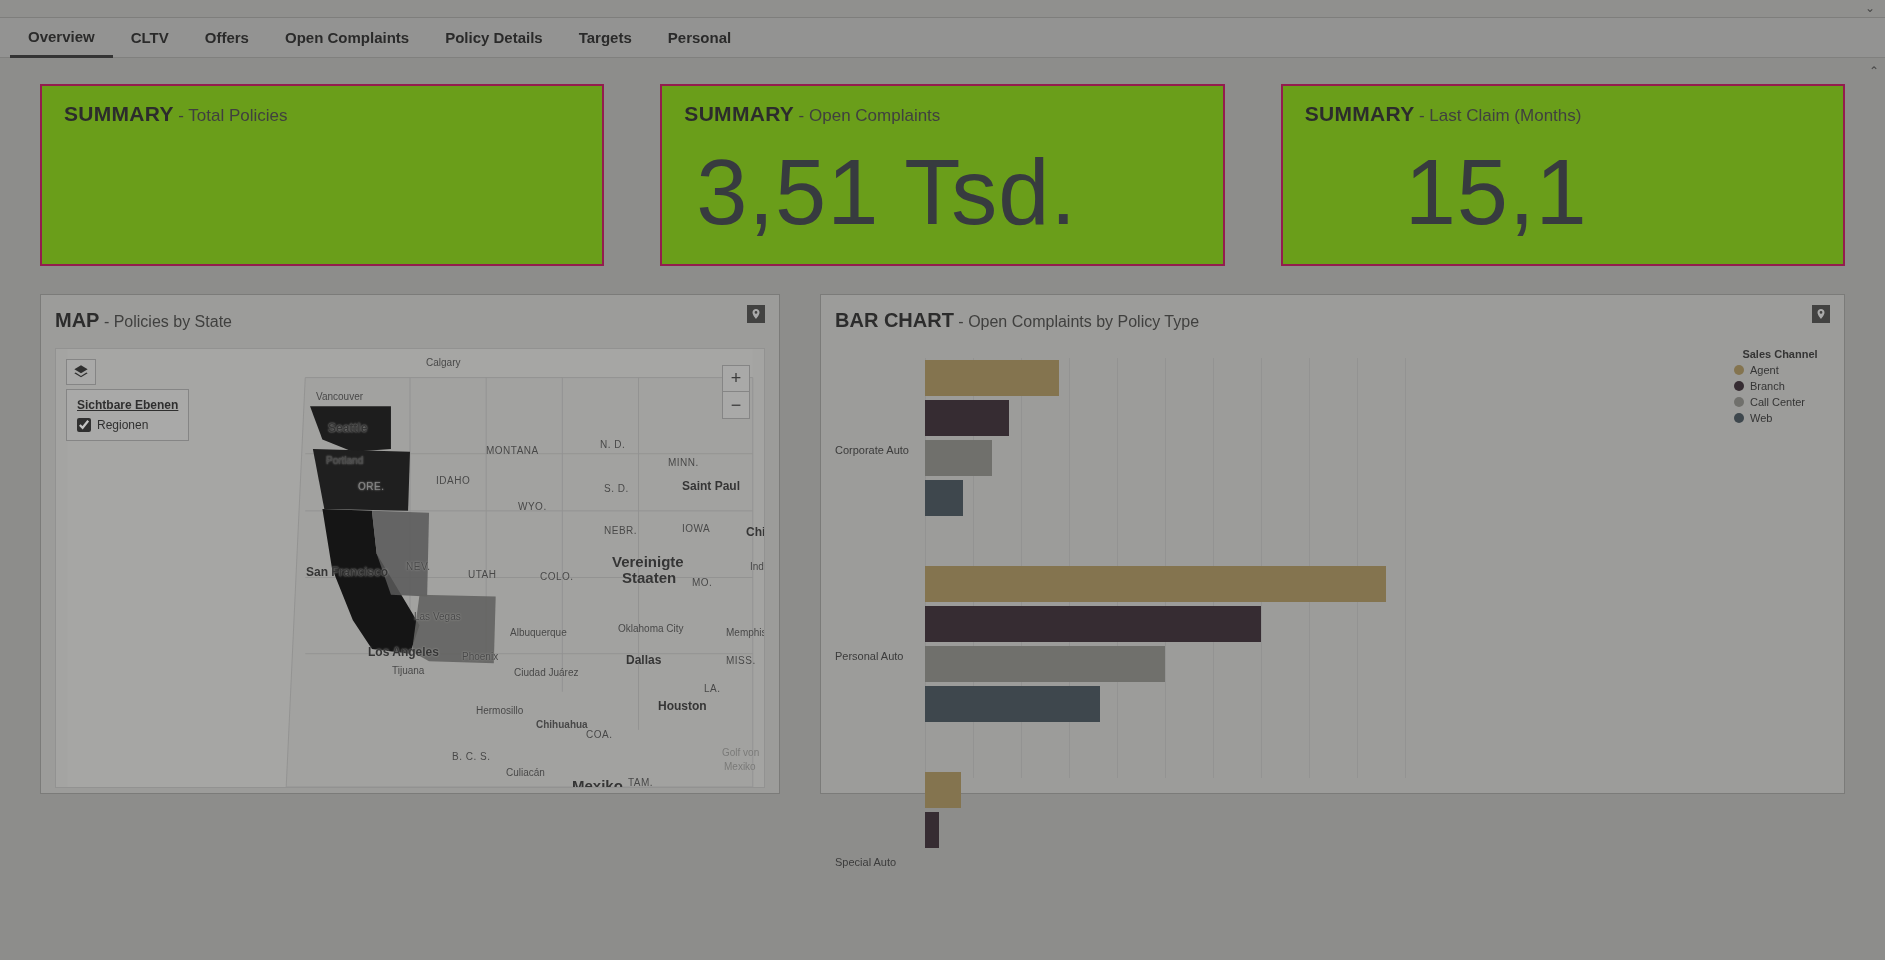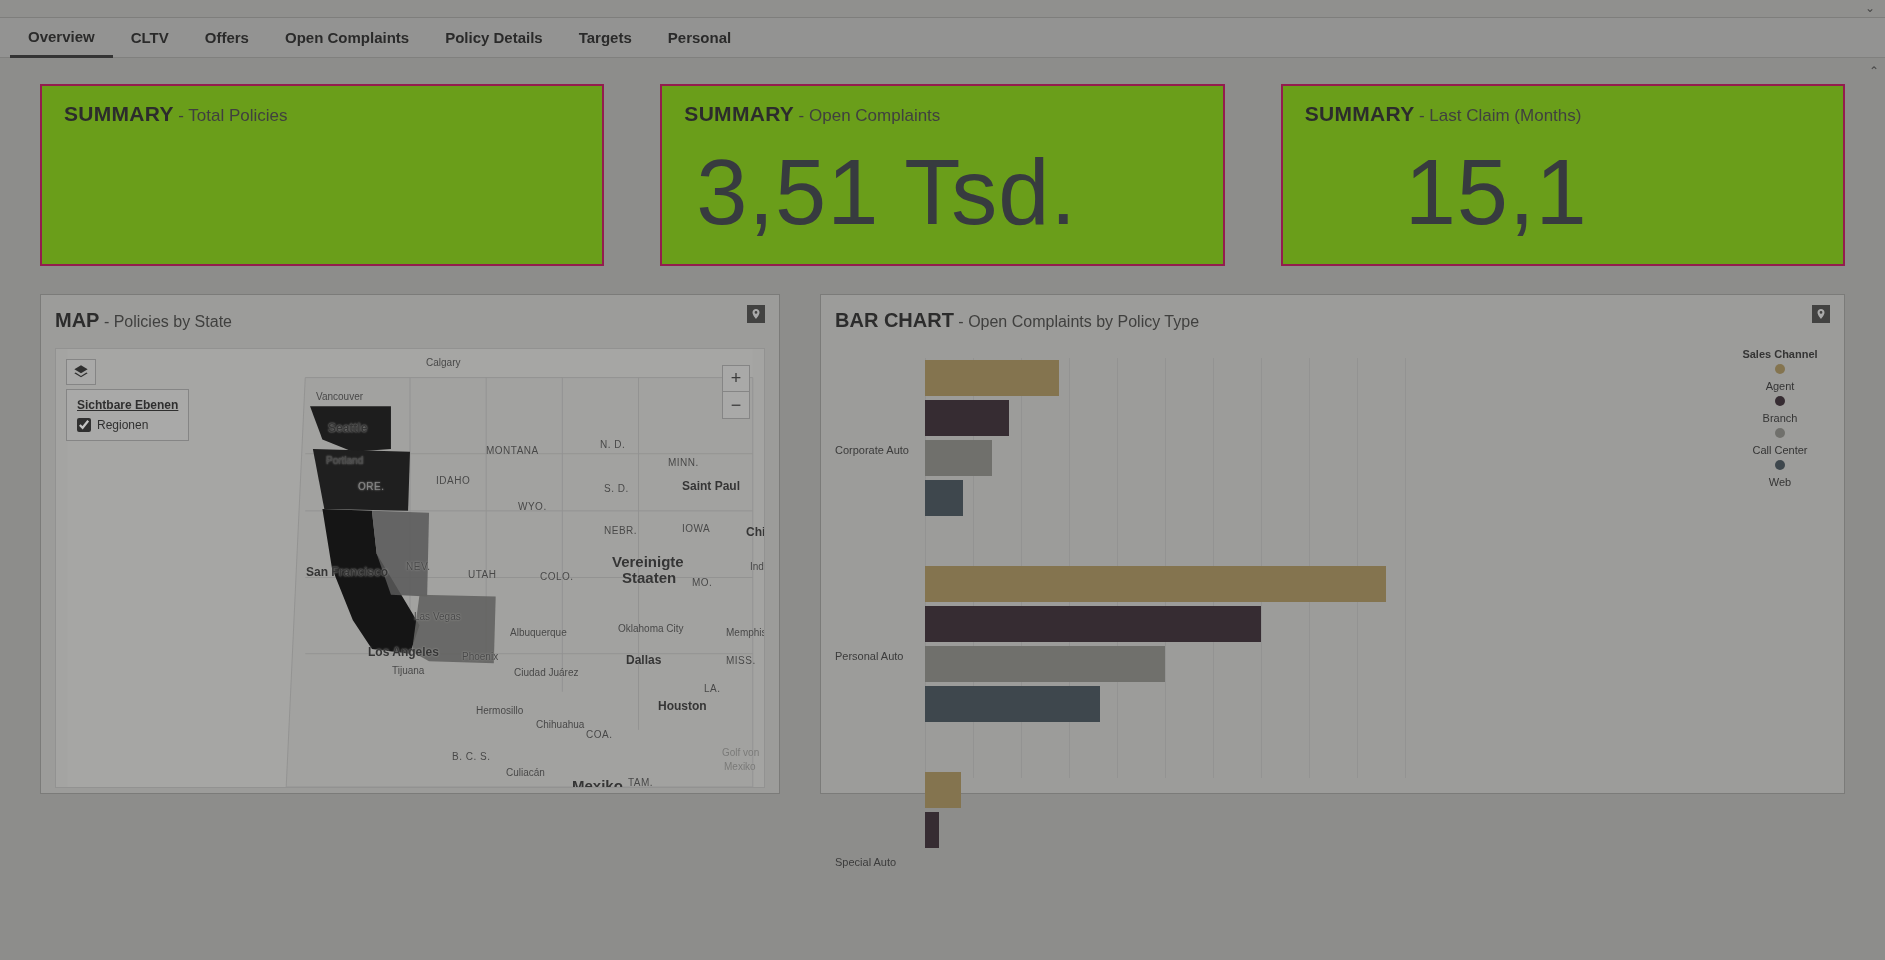--- a/index.html
+++ b/index.html
@@ -45,21 +45,21 @@
   .layers-btn { position:absolute; top:10px; left:10px; width:30px; height:26px; background:#dcdcda; border:1px solid #aaa; display:flex; align-items:center; justify-content:center; cursor:pointer; }
   .layers-panel { position:absolute; top:40px; left:10px; background:#dcdcda; border:1px solid #aaa; padding:8px 10px; font-size:12px; color:#333; }
   .layers-panel .ttl { font-weight:600; margin-bottom:6px;text-decoration:underline; }
   .layers-panel label { display:flex; align-items:center; gap:6px; }
   .layers-panel input { width:14px; height:14px; accent-color:#333; }
 
   
   .bar-area { position:relative; margin-top:16px; height:440px; }
   .legend { position:absolute; top:0; right:4px; width:92px; font-size:11px; color:#3a3a3a; }
   .legend .leg-title { font-weight:700; margin-bottom:4px; text-align:center; font-size:11px; }
-  .legend .row { display:flex; align-items:center; gap:6px; margin-bottom:4px;flex-direction:column; }
+  .legend .row { display:flex; align-items:center; gap:6px; margin-bottom:4px; }
   .legend .sw { width:10px; height:10px; border-radius:50%; }
   .bars-wrap { position:absolute; left:90px; top:10px; right:110px; bottom:10px; }
   .grid-line { position:absolute; top:0; bottom:0; width:1px; background:#bdbdbb; }
   .cat-label { position:absolute; font-size:11px; color:#444; text-align:left; }
   .bar { position:absolute; height:36px; }
 
 </style>
 </head>
 <body>
 
@@ -184,21 +184,21 @@
             <span class="map-label " style="left: 406px; top: 302px;">Phoenix</span>
             <span class="map-label " style="left: 454px; top: 278px;">Albuquerque</span>
             <span class="map-label " style="left: 562px; top: 274px;">Oklahoma City</span>
             <span class="map-label " style="left: 670px; top: 278px;">Memphis</span>
             <span class="map-label b" style="left: 570px; top: 304px; text-align: right;">Dallas</span>
             <span class="map-label caps" style="left: 670px; top: 306px;">MISS.</span>
             <span class="map-label " style="left: 336px; top: 316px;">Tijuana</span>
             <span class="map-label " style="left: 458px; top: 318px;">Ciudad Juárez</span>
             <span class="map-label caps" style="left: 648px; top: 334px;">LA.</span>
             <span class="map-label " style="left: 420px; top: 356px;">Hermosillo</span>
-            <span class="map-label " style="left: 480px; top: 370px;">Chihuahua</span>
+            <span class="map-label " style="left: 480px; top: 370px; font-weight: bold;">Chihuahua</span>
             <span class="map-label caps" style="left: 530px; top: 380px;">COA.</span>
             <span class="map-label b" style="left: 602px; top: 350px;">Houston</span>
             <span class="map-label " style="color: rgb(154, 154, 152); left: 666px; top: 398px;">Golf von</span>
             <span class="map-label " style="color: rgb(154, 154, 152); left: 668px; top: 412px;">Mexiko</span>
             <span class="map-label caps" style="left: 396px; top: 402px;">B. C. S.</span>
             <span class="map-label " style="left: 450px; top: 418px;">Culiacán</span>
             <span class="map-label b" style="font-size: 15px; left: 516px; top: 428px;">Mexiko</span>
             <span class="map-label caps" style="left: 572px; top: 428px;">TAM.</span>
           </div>
       </div>

